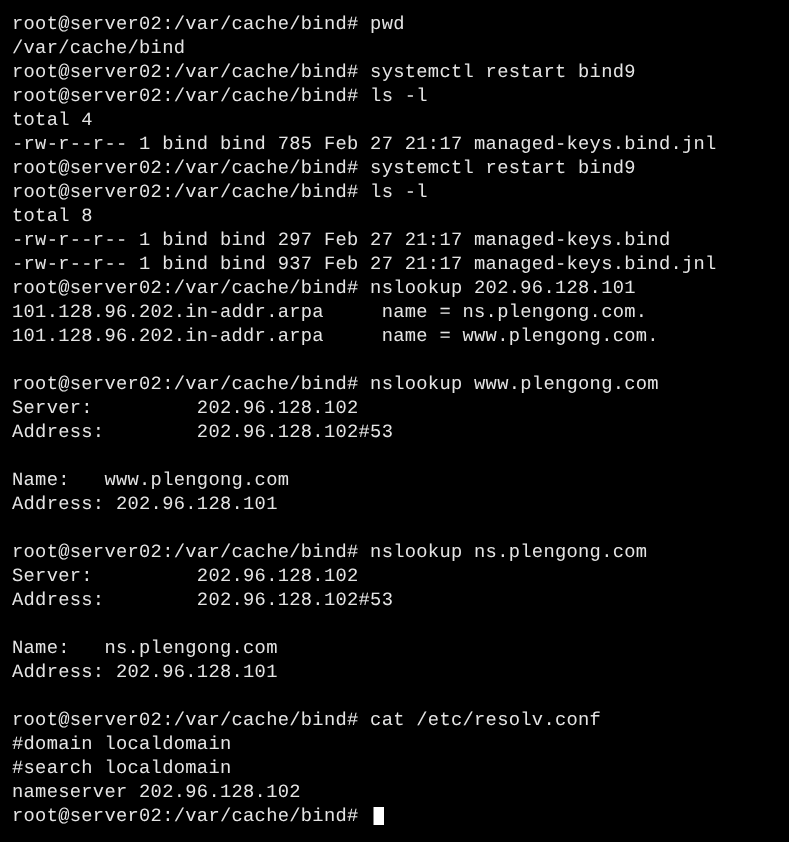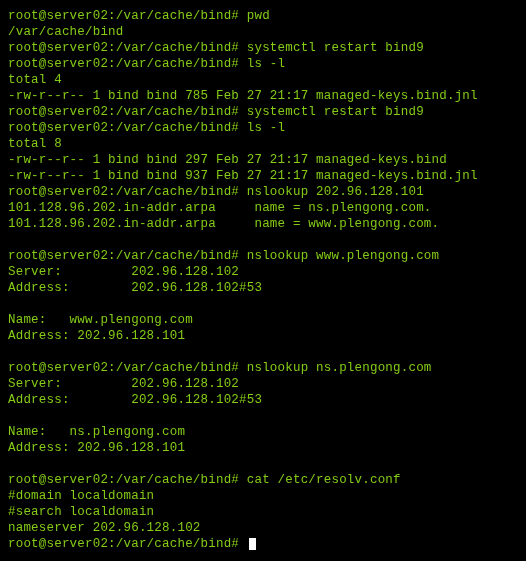--- a/index.html
+++ b/index.html
@@ -7,21 +7,21 @@
     padding: 0;
     background: #000;
     width: 526px;
     height: 561px;
     overflow: hidden;
   }
   .terminal {
     font-family: "Consolas", "Courier New", monospace;
     font-size: 12.5px;
     line-height: 16px;
-    color: #84cc16;
+    color: #e5e5e5;
     background: #000;
     padding: 8px 8px;
     white-space: pre;
     letter-spacing: 0.2px;
   }
   .cursor {
     display: inline-block;
     width: 7px;
     height: 12px;
     background: #fff;

